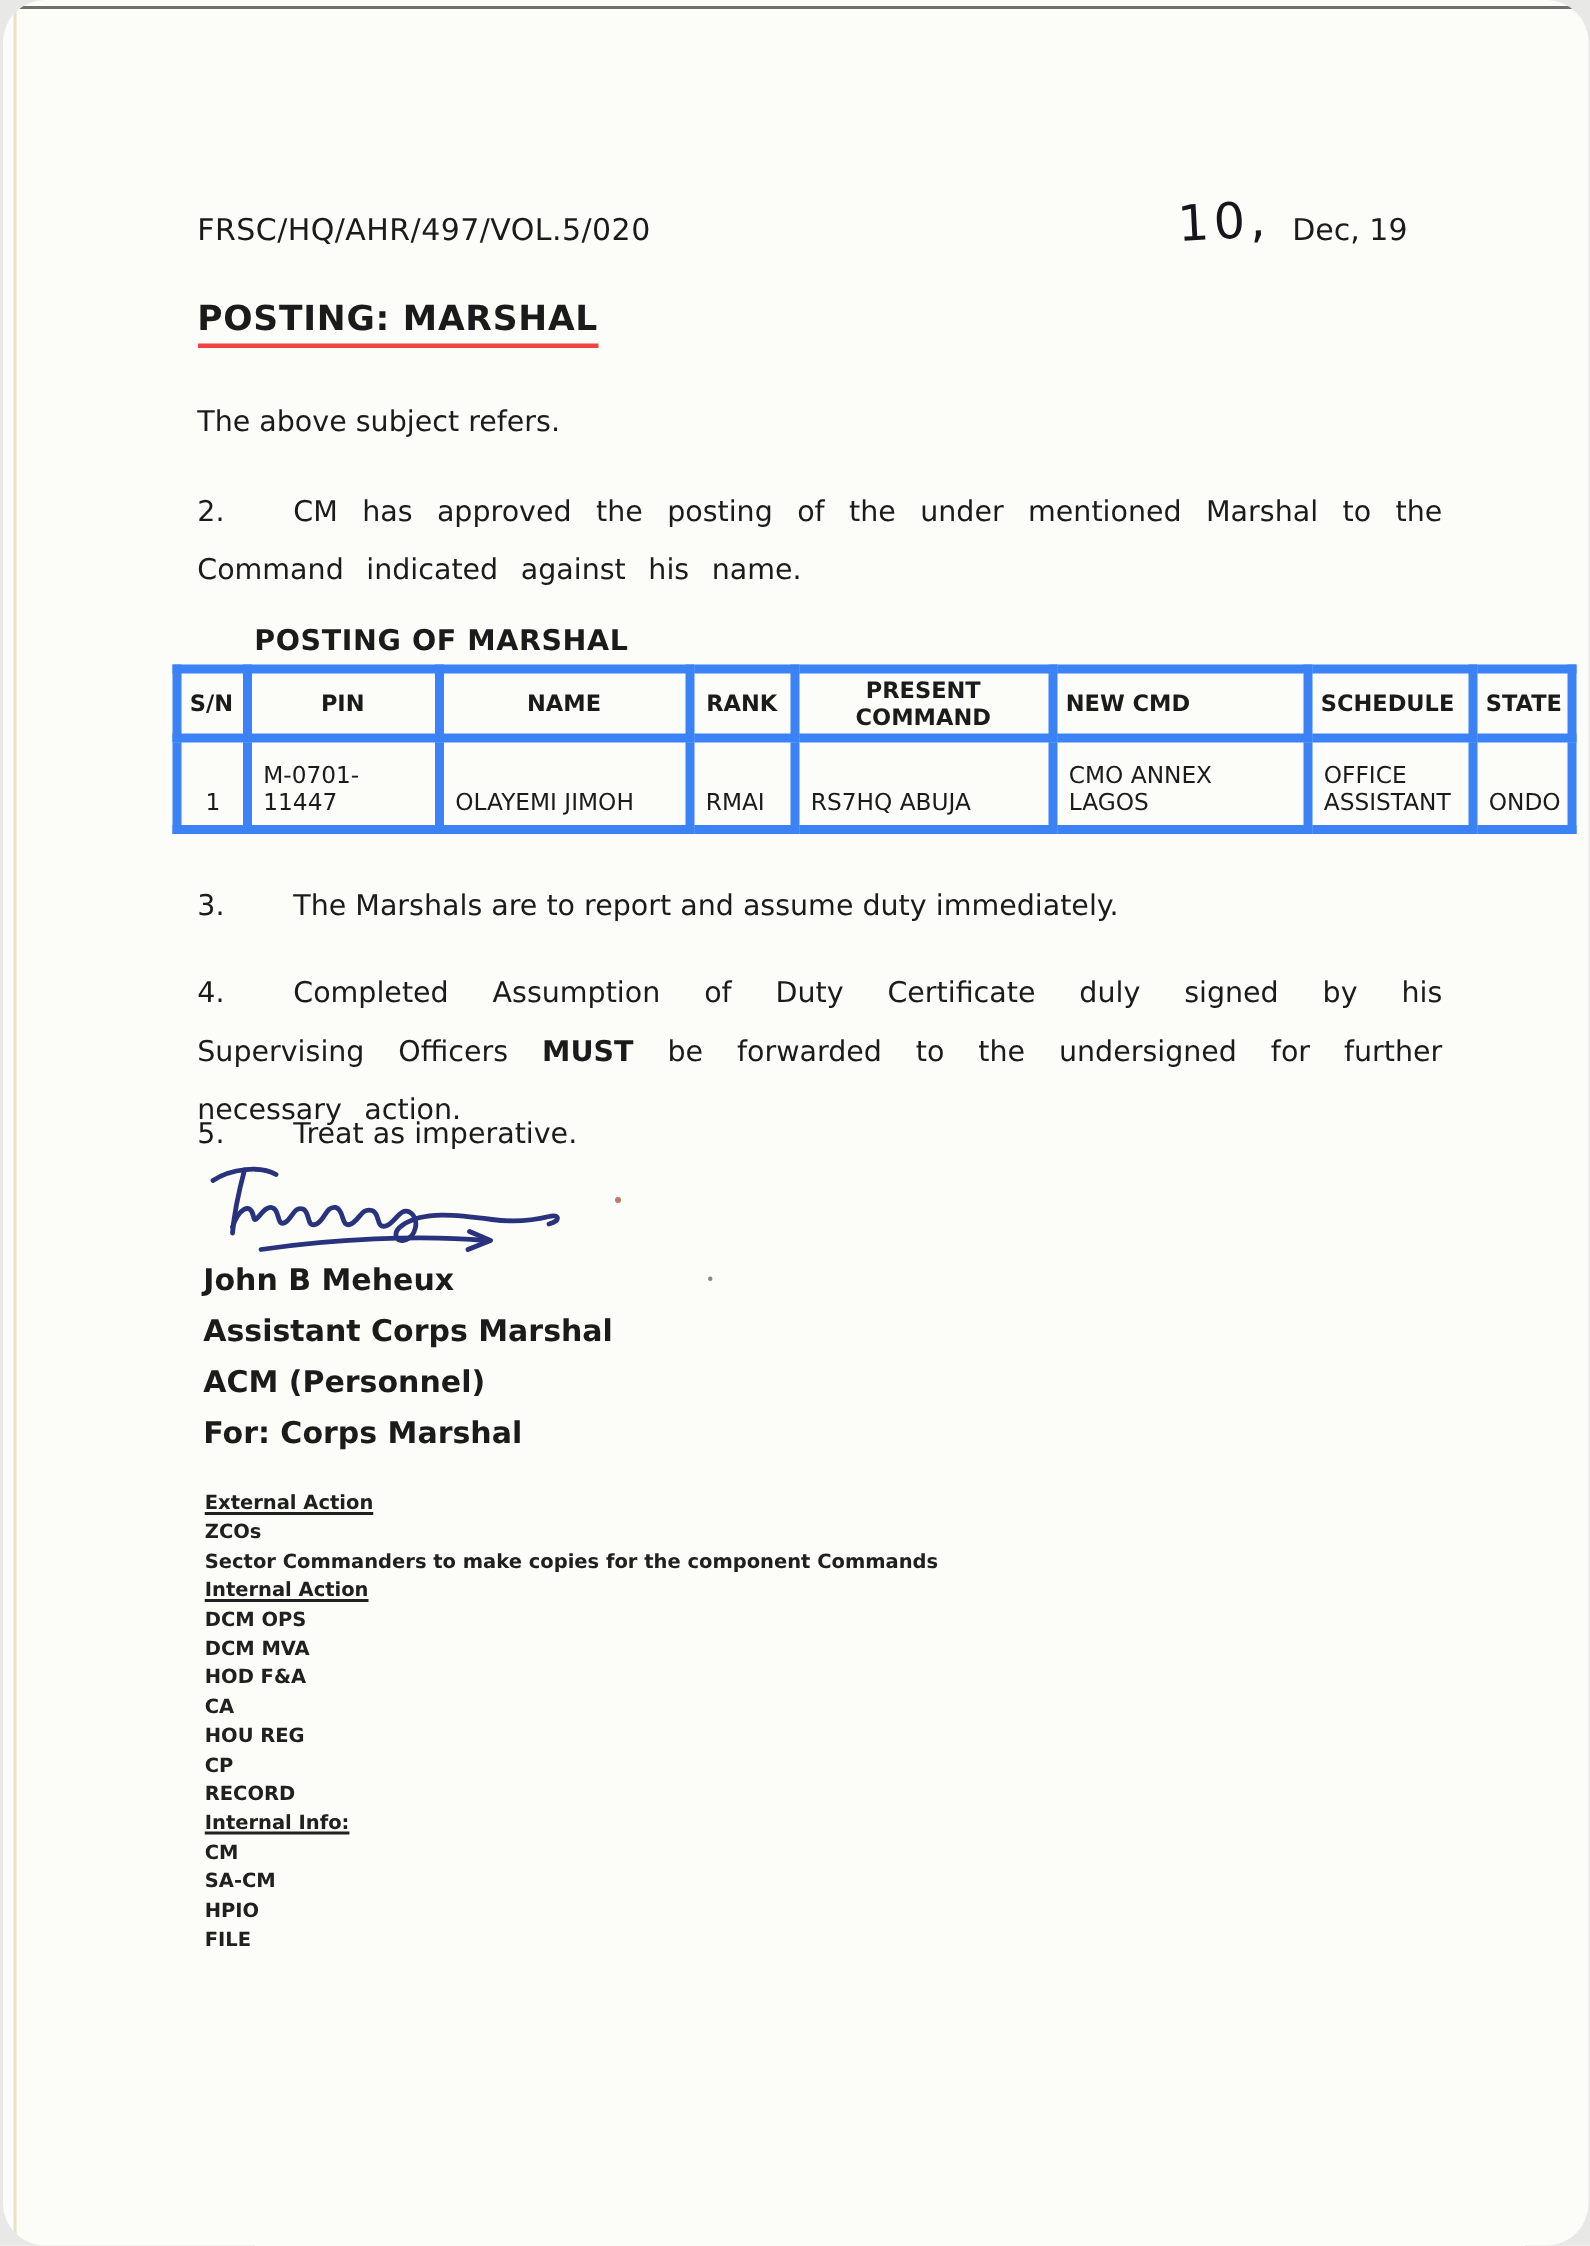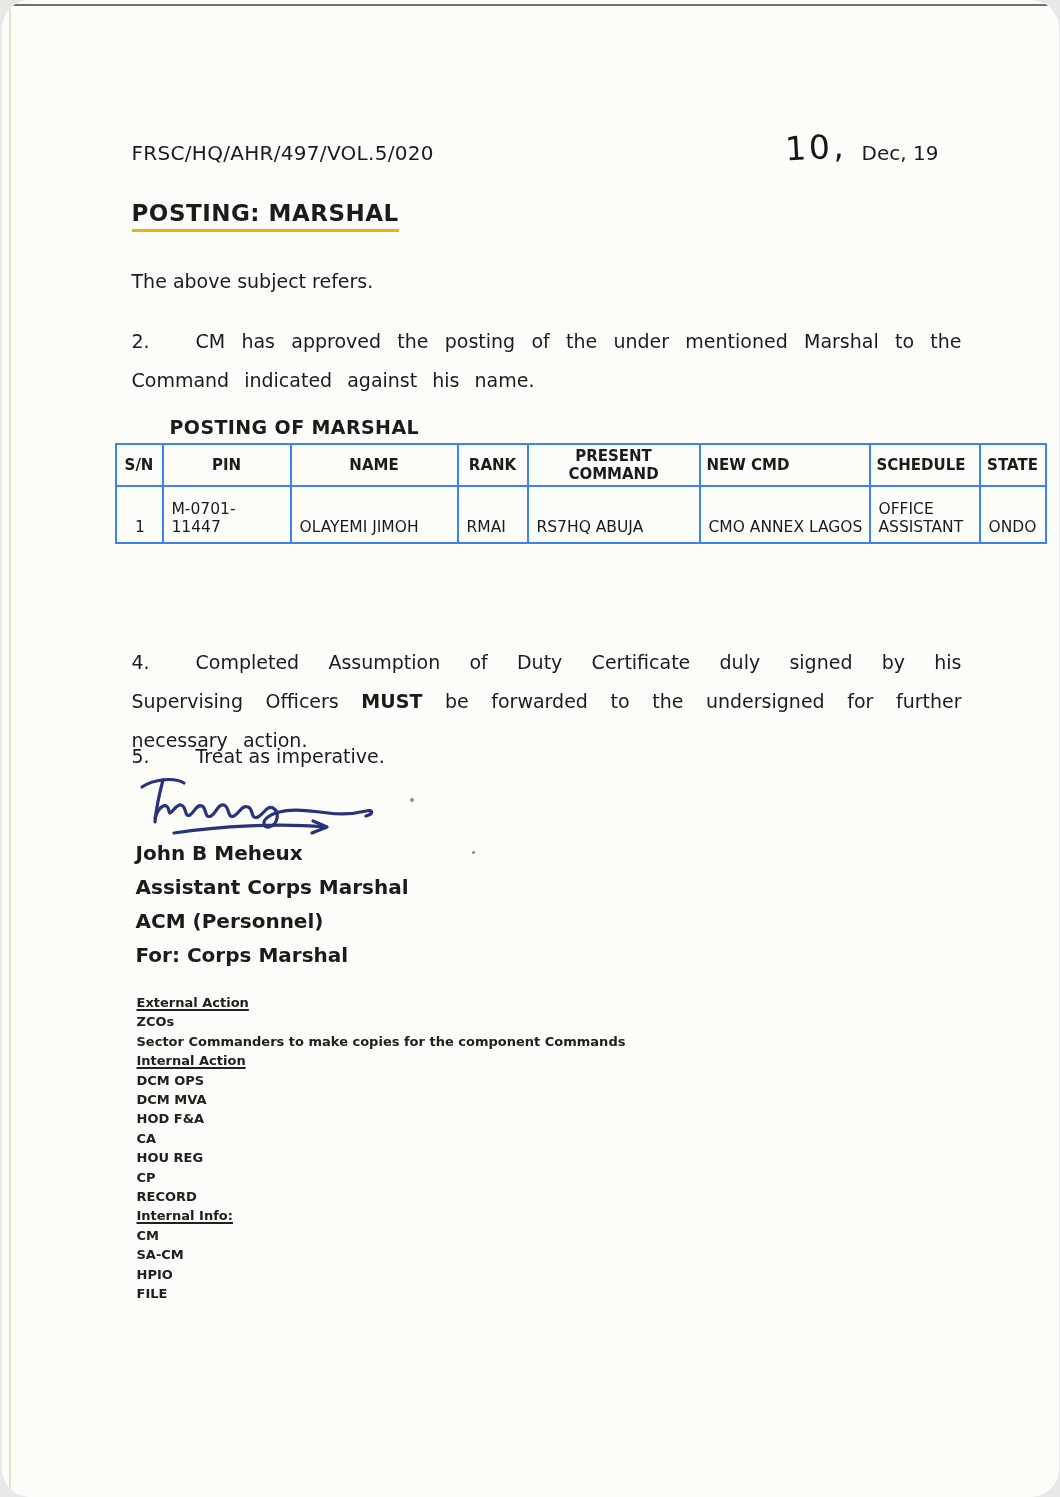--- a/index.html
+++ b/index.html
@@ -23,40 +23,40 @@
   .hand-day{
     position:absolute;left:783px;top:128px;
     font-size:33px;font-weight:400;letter-spacing:3px;
     transform:rotate(-3deg);color:#16161c;
   }
   .date-text{position:absolute;left:860px;top:141px;font-size:20px;}
 
   .subject{
     position:absolute;left:130px;top:200px;
     font-size:23px;font-weight:bold;letter-spacing:.5px;
-    border-bottom:3px solid #eab308;padding-bottom:3px;
+    border-bottom:3px solid #ef4444;padding-bottom:3px;
   }
 
   .para{position:absolute;left:130px;width:830px;font-size:19px;line-height:39px;margin:0;}
   .para.just{text-align:justify;word-spacing:9px;}
   .pnum{display:inline-block;width:64px;}
   #p1{top:262px;}
   #p2{top:322px;}
   #p3{top:585px;}
   #p4{top:643px;}
   #p5{top:737px;}
 
   .tbl-caption{position:absolute;left:168px;top:416px;font-size:19px;font-weight:bold;letter-spacing:.4px;text-align:center;}
   table.posting{
     position:absolute;left:113px;top:443px;
     border-collapse:collapse;table-layout:fixed;width:930px;
     font-size:15.5px;
   }
   table.posting th,table.posting td{
-    border:2px solid #3b82f6;
+    border:6px solid #3b82f6;
     overflow:hidden;
   }
   table.posting th{height:34px;font-size:15px;font-weight:bold;padding:2px 6px;}
   table.posting td{height:47px;vertical-align:bottom;padding:2px 6px 6px 8px;}
   .c-center{text-align:center;}
   .c-left{text-align:left;}
 
   .sig-svg{position:absolute;left:126px;top:770px;}
   .sig-block{position:absolute;left:134px;top:836px;font-size:20px;font-weight:bold;line-height:34px;}
 
@@ -114,20 +114,21 @@
         <td class="c-left">OLAYEMI JIMOH</td>
         <td class="c-left">RMAI</td>
         <td class="c-left">RS7HQ ABUJA</td>
         <td class="c-left">CMO ANNEX LAGOS</td>
         <td class="c-left">OFFICE ASSISTANT</td>
         <td class="c-left">ONDO</td>
       </tr>
     </tbody>
   </table>
 
+  <p class="para" id="p3"><span class="pnum">3.</span><span>The Marshals are to report and assume duty immediately.</span></p>
 
   <p class="para just" id="p4"><span class="pnum">4.</span><span>Completed Assumption of Duty Certificate duly signed by his Supervising Officers </span><b>MUST</b><span> be forwarded to the undersigned for further necessary action.</span></p>
 
   <p class="para" id="p5"><span class="pnum">5.</span><span>Treat as imperative.</span></p>
 
   <svg class="sig-svg" width="260" height="74" viewBox="0 0 260 74">
     <g fill="none" stroke="#28327d" stroke-width="3.2" stroke-linecap="round" stroke-linejoin="round">
       <path d="M14 17 C26 9 46 7 56 13"></path>
       <path d="M35 10 C31 25 28 40 27 52"></path>
       <path d="M27 48 C31 36 39 31 41 41 C42 48 47 34 53 35 C59 36 56 48 62 45 C67 42 68 34 74 36 C79 38 76 49 83 46 C89 43 89 34 96 35 C102 37 99 49 106 46 C112 43 113 35 120 37 C126 39 122 50 130 47 C136 44 139 35 145 38 C152 42 150 55 141 57 C135 58 134 51 140 47 C154 37 177 40 200 43 C216 45 230 43 238 41 C245 39 246 44 238 46"></path>

